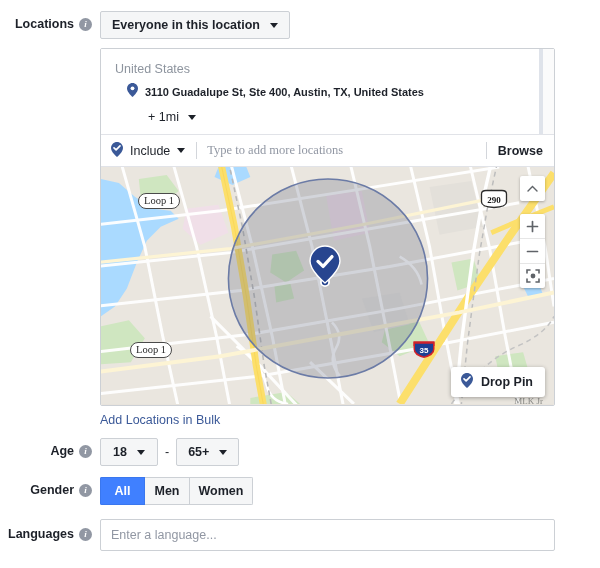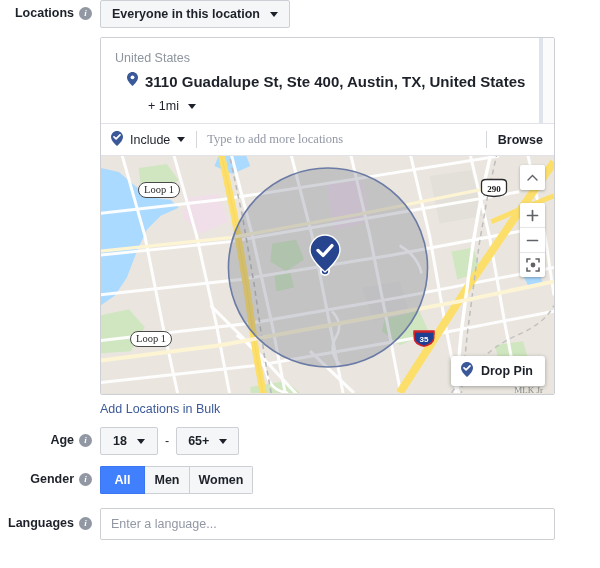--- a/index.html
+++ b/index.html
@@ -106,21 +106,21 @@
     color: #8d949e;
     padding: 3px 14px 7px 14px;
   }
   .loc-entry {
     display: flex;
     align-items: center;
     gap: 7px;
     padding: 0 14px 0 26px;
   }
   .loc-entry-text {
-    font-size: 15px;
+    font-size: 11px;
     font-weight: bold;
     color: #1d2129;
   }
   .loc-radius {
     display: inline-flex;
     align-items: center;
     gap: 9px;
     margin: 9px 0 2px 47px;
     font-size: 12.5px;
     color: #1d2129;
@@ -300,21 +300,21 @@
     outline: none;
     background: #fff;
   }
   .lang-input::placeholder { color: #9197a3; }
 </style>
 </head>
 <body>
 
 <div class="page">
 
-  <div class="row" style="">
+  <div class="row" style="padding-top:11px;">
     <div class="row-label" style="padding-top:6px;">
       <span>Locations</span>
       <span class="info-icon">i</span>
     </div>
     <div class="row-field">
 
       <div class="btn-select">
         <span>Everyone in this location</span>
         <span class="caret"></span>
       </div>

